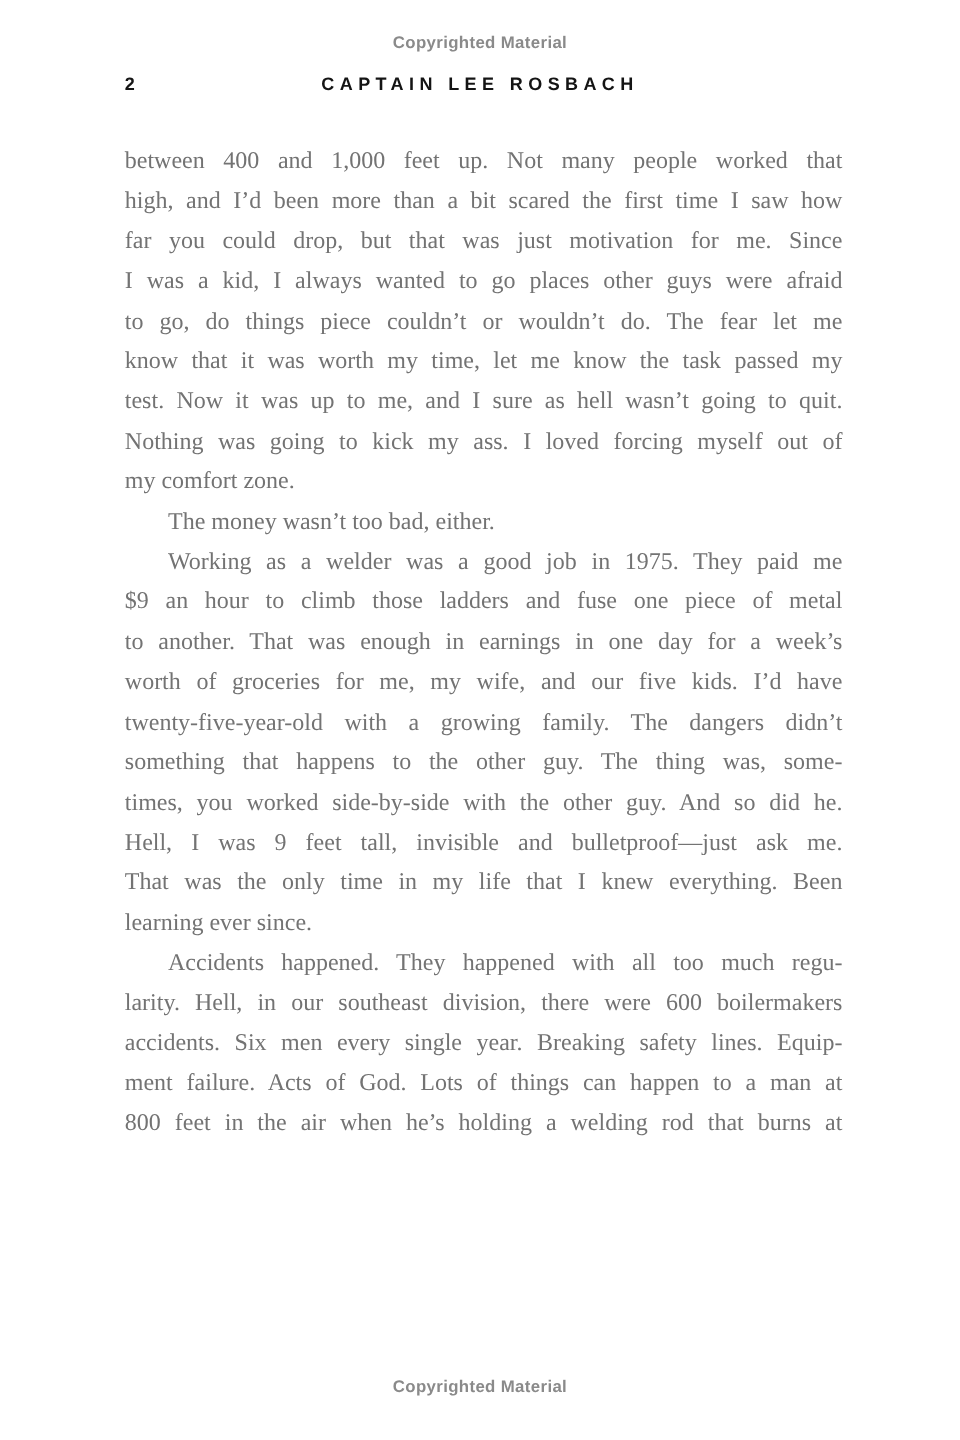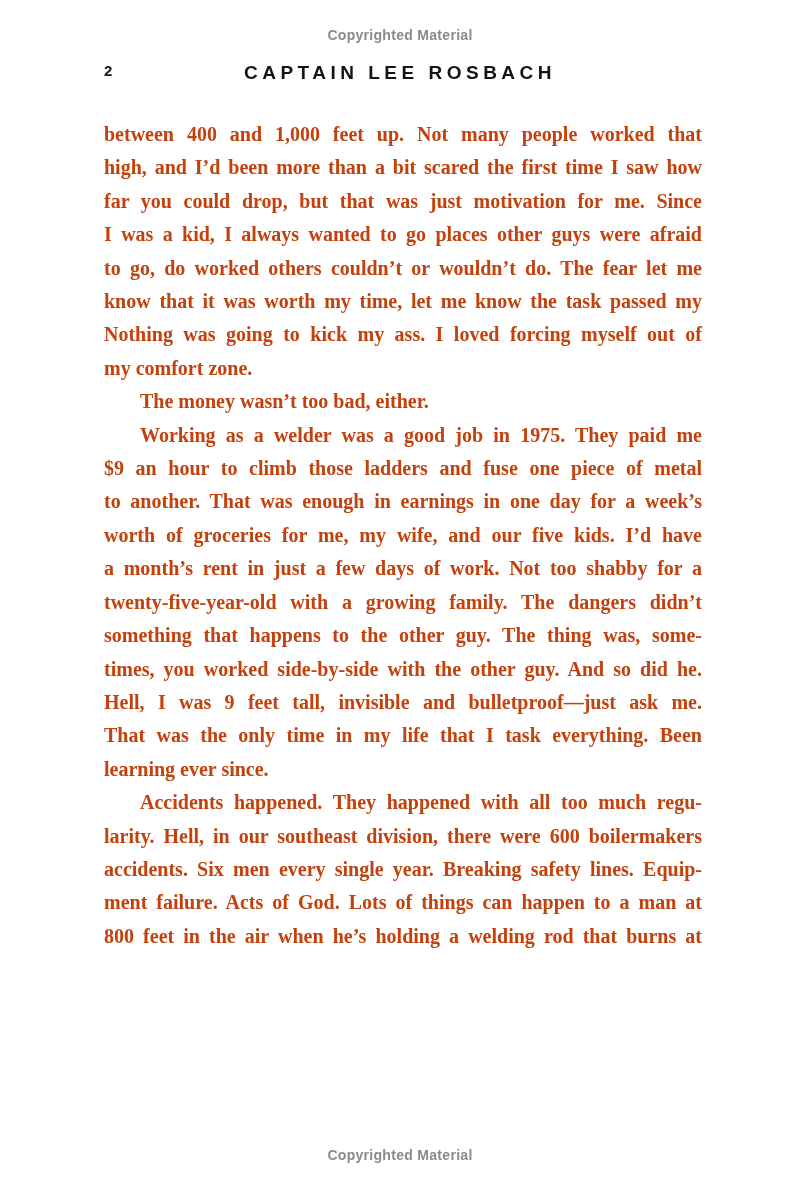--- a/index.html
+++ b/index.html
@@ -42,21 +42,21 @@
     font-size: 15px;
     font-weight: 700;
     color: #161616;
   }
   .running-title {
     position: absolute;
     left: 0;
     width: 100%;
     text-align: center;
     font-family: "Liberation Sans", sans-serif;
-    font-size: 19px;
+    font-size: 15px;
     font-weight: 700;
     letter-spacing: 4.5px;
     color: #141414;
   }
   .body-text {
     position: absolute;
     top: 118px;
     left: 104px;
     width: 598px;
     font-size: 20px;
@@ -81,45 +81,45 @@
 
 <div class="page" style="background: rgb(255, 255, 255);">
 
   <div class="notice notice-top" style="color: rgb(138, 138, 138);">Copyrighted Material</div>
 
   <div class="page-header">
     <span class="page-number">2</span>
     <span class="running-title">CAPTAIN LEE ROSBACH</span>
   </div>
 
-  <div class="body-text" style="color: #c2410c; font-weight: bold;">
+  <div class="body-text" style="color: #737373;">
       <div class="paragraph">
         <div class="line">between 400 and 1,000 feet up. Not many people worked that</div>
         <div class="line">high, and I’d been more than a bit scared the first time I saw how</div>
         <div class="line">far you could drop, but that was just motivation for me. Since</div>
         <div class="line">I was a kid, I always wanted to go places other guys were afraid</div>
-        <div class="line">to go, do worked others couldn’t or wouldn’t do. The fear let me</div>
+        <div class="line">to go, do things piece couldn’t or wouldn’t do. The fear let me</div>
         <div class="line">know that it was worth my time, let me know the task passed my</div>
+        <div class="line">test. Now it was up to me, and I sure as hell wasn’t going to quit.</div>
         <div class="line">Nothing was going to kick my ass. I loved forcing myself out of</div>
         <div class="line para-end">my comfort zone.</div>
       </div>
       <div class="paragraph">
         <div class="line para-end indent">The money wasn’t too bad, either.</div>
       </div>
       <div class="paragraph">
         <div class="line indent">Working as a welder was a good job in 1975. They paid me</div>
         <div class="line">$9 an hour to climb those ladders and fuse one piece of metal</div>
         <div class="line">to another. That was enough in earnings in one day for a week’s</div>
         <div class="line">worth of groceries for me, my wife, and our five kids. I’d have</div>
-        <div class="line">a month’s rent in just a few days of work. Not too shabby for a</div>
         <div class="line">twenty-five-year-old with a growing family. The dangers didn’t</div>
         <div class="line">something that happens to the other guy. The thing was, some-</div>
         <div class="line">times, you worked side-by-side with the other guy. And so did he.</div>
         <div class="line">Hell, I was 9 feet tall, invisible and bulletproof—just ask me.</div>
-        <div class="line">That was the only time in my life that I task everything. Been</div>
+        <div class="line">That was the only time in my life that I knew everything. Been</div>
         <div class="line para-end">learning ever since.</div>
       </div>
       <div class="paragraph">
         <div class="line indent">Accidents happened. They happened with all too much regu-</div>
         <div class="line">larity. Hell, in our southeast division, there were 600 boilermakers</div>
         <div class="line">accidents. Six men every single year. Breaking safety lines. Equip-</div>
         <div class="line">ment failure. Acts of God. Lots of things can happen to a man at</div>
         <div class="line">800 feet in the air when he’s holding a welding rod that burns at</div>
       </div>
     </div>

